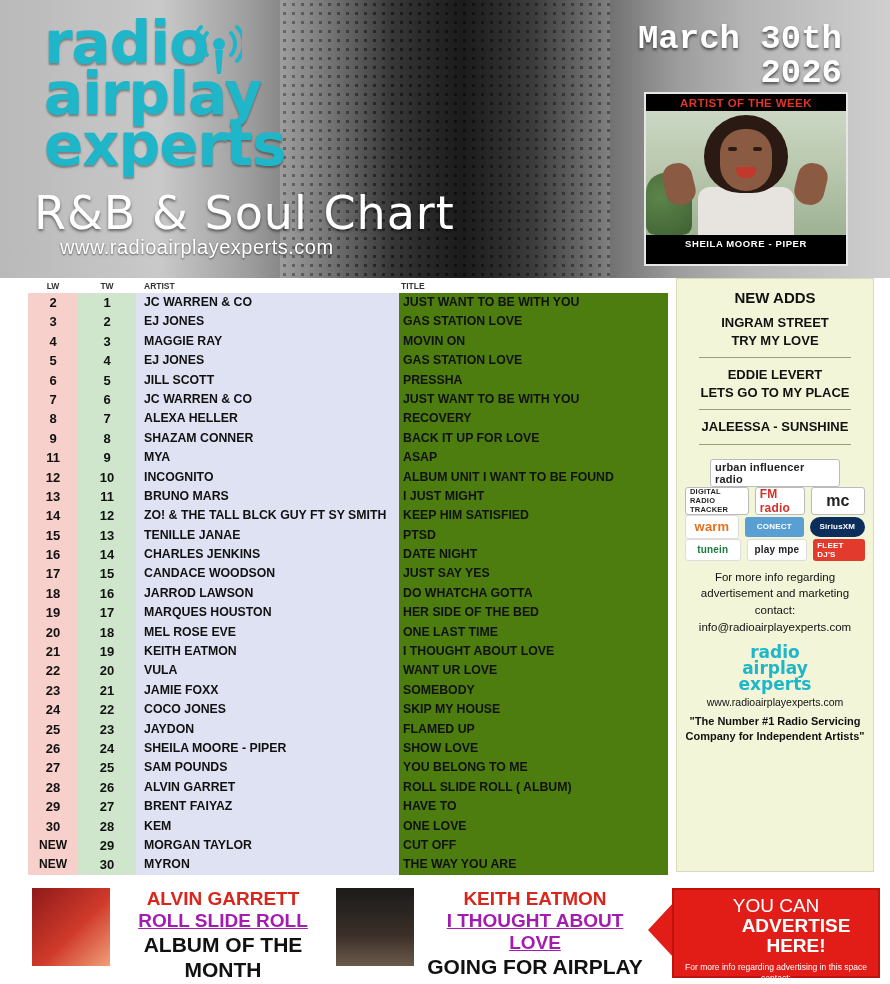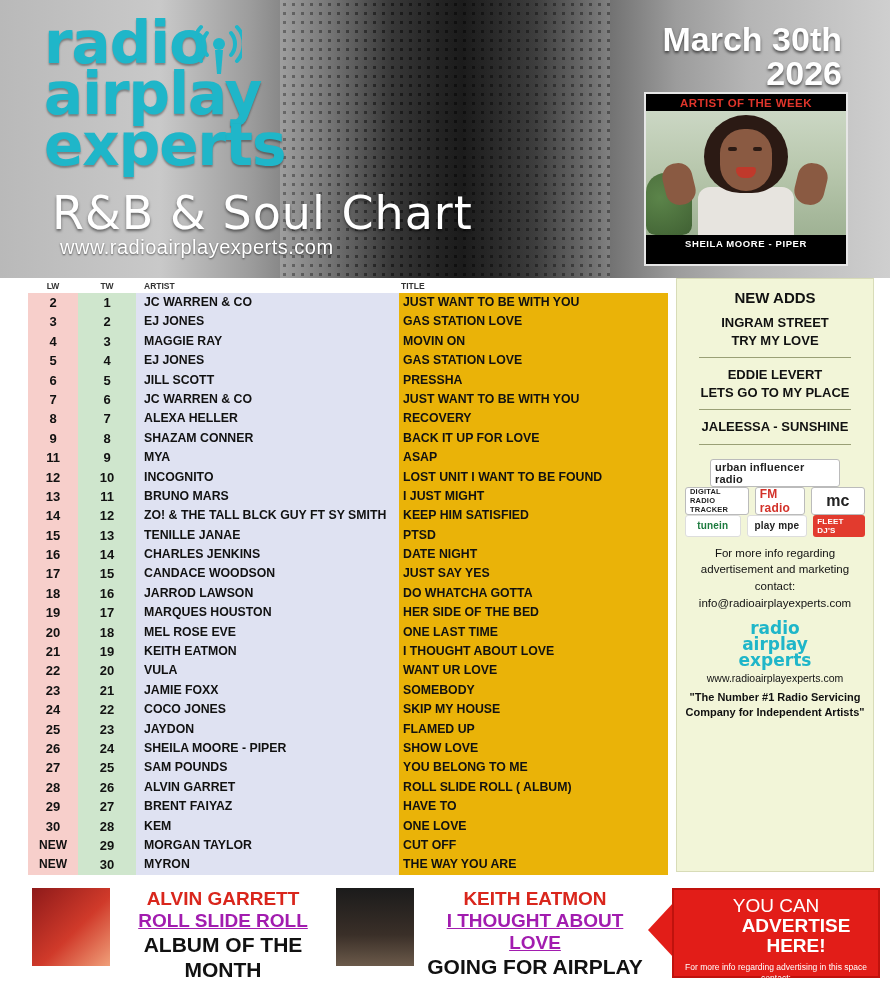--- a/index.html
+++ b/index.html
@@ -38,35 +38,35 @@
     letter-spacing:-1px;
     text-shadow:0 2px 2px rgba(0,0,0,.35);
   }
   .logo-l1{font-size:58px;}
   .logo-l2{font-size:58px;}
   .logo-l3{font-size:58px;}
   .wifi-ico{
     position:absolute;left:196px;top:24px;width:46px;height:52px;
   }
   .chart-title{
-    position:absolute;left:52px;top:186px;
+    position:absolute;left:34px;top:186px;
     font-family:"DejaVu Sans",sans-serif;
     font-size:46px;color:#ffffff;font-weight:normal;
     text-shadow:0 2px 3px rgba(0,0,0,.5);
     letter-spacing:1px;
   }
   .site-url{
     position:absolute;left:60px;top:236px;
     font-size:20px;color:#ffffff;
     text-shadow:0 1px 2px rgba(0,0,0,.6);
     letter-spacing:.5px;
   }
   .date-box{
     position:absolute;right:48px;top:22px;text-align:right;
-    font-family:Liberation Sans, sans-serif;
+    font-family:Liberation Mono, monospace;
     font-weight:bold;color:#ffffff;
     text-shadow:0 2px 3px rgba(0,0,0,.6);
   }
   .date-l1{font-size:34px;line-height:1;}
   .date-l2{font-size:34px;line-height:1.05;}
   .aotw{
     position:absolute;right:42px;top:92px;width:200px;height:170px;
     background:#000;border:2px solid #e6e6e6;
   }
   .aotw-title{
@@ -104,21 +104,21 @@
   .col-lw{width:50px;text-align:center;}
   .col-tw{width:58px;text-align:center;}
   .col-artist{width:255px;padding-left:8px;}
   .col-title{flex:1;padding-left:2px;}
   .row{
     display:flex;align-items:center;height:19.4px;font-weight:bold;
   }
   .row .c-lw{width:50px;text-align:center;font-size:13px;color:#111;background:#f7cfcb;height:19.4px;line-height:19.4px;}
   .row .c-tw{width:58px;text-align:center;font-size:13px;color:#111;background:#cfe6cd;height:19.4px;line-height:19.4px;}
   .row .c-artist{width:255px;padding-left:8px;font-size:12.3px;color:#111;background:#dfe2f2;height:19.4px;line-height:19.4px;overflow:hidden;white-space:nowrap;}
-  .row .c-title{flex:1;padding-left:4px;font-size:12.3px;color:#111;background:#eab308;height:19.4px;line-height:19.4px;overflow:hidden;white-space:nowrap;}
+  .row .c-title{flex:1;padding-left:4px;font-size:12.3px;color:#111;background:#4d7c0f;height:19.4px;line-height:19.4px;overflow:hidden;white-space:nowrap;}
   .row .c-lw.new,.row .c-tw.new{font-size:12px;}
 
   
   .side{
     position:absolute;left:676px;top:0;width:196px;height:592px;
     background:#f2f5d8;border:1px solid #d8dcb8;
   }
   .side-h{
     text-align:center;font-weight:bold;font-size:15px;color:#111;
     padding:10px 0 8px;
@@ -288,21 +288,21 @@
         <div class="row">
           <div class="c-lw">11</div>
           <div class="c-tw">9</div>
           <div class="c-artist">MYA</div>
           <div class="c-title">ASAP</div>
         </div>
         <div class="row">
           <div class="c-lw">12</div>
           <div class="c-tw">10</div>
           <div class="c-artist">INCOGNITO</div>
-          <div class="c-title">LOST UNIT I WANT TO BE FOUND</div>
+          <div class="c-title">ALBUM UNIT I WANT TO BE FOUND</div>
         </div>
         <div class="row">
           <div class="c-lw">13</div>
           <div class="c-tw">11</div>
           <div class="c-artist">BRUNO MARS</div>
           <div class="c-title">I JUST MIGHT</div>
         </div>
         <div class="row">
           <div class="c-lw">14</div>
           <div class="c-tw">12</div>
@@ -441,20 +441,25 @@
     <div class="logos">
       <div class="logo-row">
         <div class="mini ui">urban influencer radio</div>
       </div>
       <div class="logo-row">
         <div class="mini drt">DIGITAL RADIO TRACKER</div>
         <div class="mini fm">FM radio</div>
         <div class="mini mc">mc</div>
       </div>
       <div class="logo-row">
+        <div class="mini warm">warm</div>
+        <div class="mini connect">CONECT</div>
+        <div class="mini sirius">SiriusXM</div>
+      </div>
+      <div class="logo-row">
         <div class="mini tunein">tunein</div>
         <div class="mini plaympe">play mpe</div>
         <div class="mini fleet">FLEET DJ'S</div>
       </div>
     </div>
 
     <div class="side-info">
       <div>For more info regarding</div>
       <div>advertisement and marketing</div>
       <div>contact:</div>

